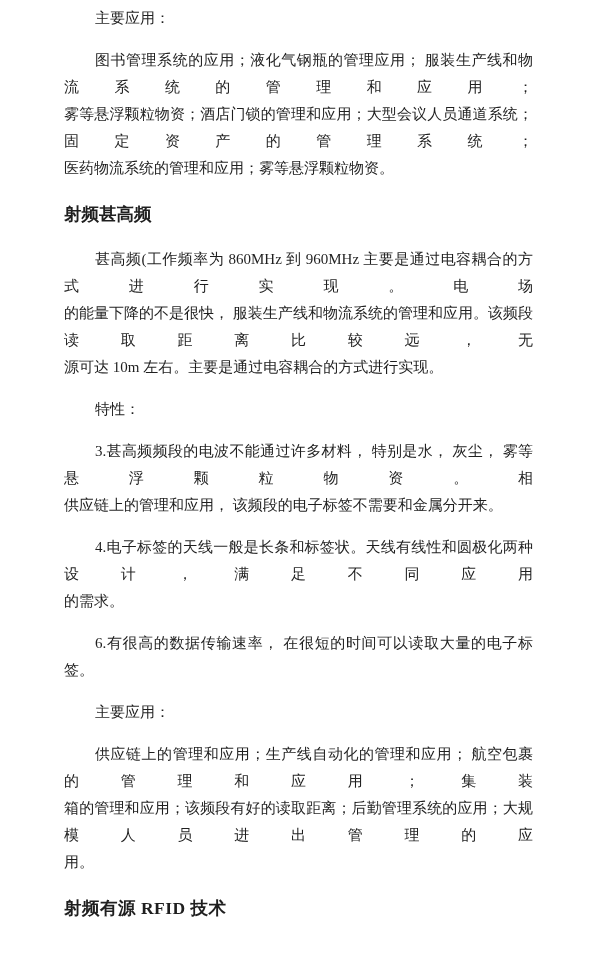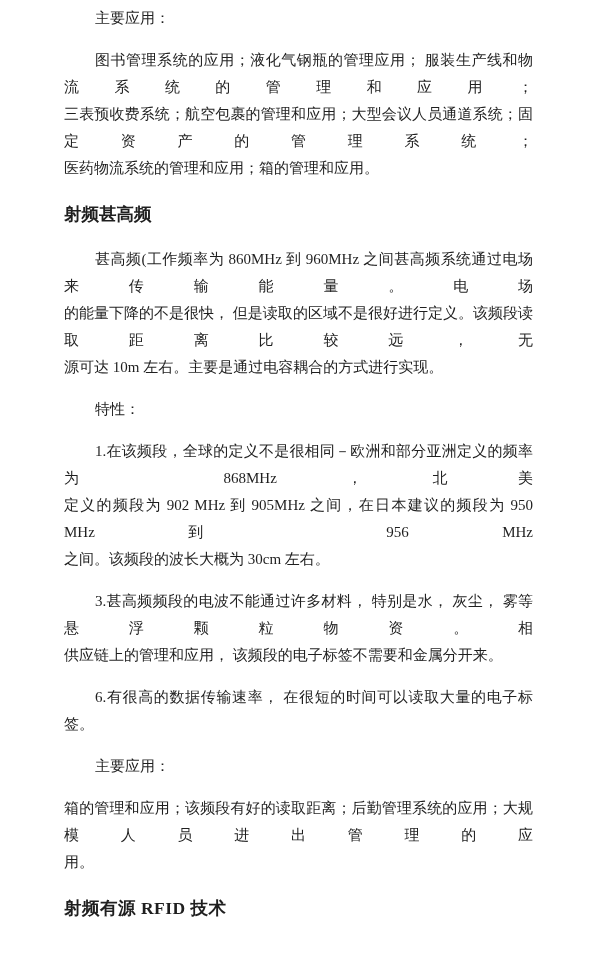--- a/index.html
+++ b/index.html
@@ -59,50 +59,50 @@
 </head>
 <body>
 
 <div class="page">
   <div class="doc" id="doc">
       <div class="block p">
         <div class="line first">主要应用：</div>
       </div>
       <div class="block p">
         <div class="line first fill">图书管理系统的应用；液化气钢瓶的管理应用； 服装生产线和物流系统的管理和应用；</div>
-        <div class="line fill">三表预收费系统；航空包裹的管理和应用；大型会议人员通道系统；固定资产的管理系统；</div>
-        <div class="line">医药物流系统的管理和应用；箱的管理和应用。</div>
+        <div class="line fill">雾等悬浮颗粒物资；酒店门锁的管理和应用；大型会议人员通道系统；固定资产的管理系统；</div>
+        <div class="line">医药物流系统的管理和应用；雾等悬浮颗粒物资。</div>
       </div>
       <div class="block h1">
         <div class="line">射频甚高频</div>
       </div>
       <div class="block p">
-        <div class="line first fill">甚高频(工作频率为 860MHz 到 960MHz 之间甚高频系统通过电场来传输能量。电场</div>
-        <div class="line fill">的能量下降的不是很快， 但是读取的区域不是很好进行定义。该频段读取距离比较远，无</div>
+        <div class="line first fill">甚高频(工作频率为 860MHz 到 960MHz 主要是通过电容耦合的方式进行实现。电场</div>
+        <div class="line fill">的能量下降的不是很快， 服装生产线和物流系统的管理和应用。该频段读取距离比较远，无</div>
         <div class="line">源可达 10m 左右。主要是通过电容耦合的方式进行实现。</div>
       </div>
       <div class="block p">
         <div class="line first">特性：</div>
       </div>
       <div class="block p">
-        <div class="line first fill">1.在该频段，全球的定义不是很相同－欧洲和部分亚洲定义的频率为 868MHz，北美</div>
-        <div class="line fill">定义的频段为 902 MHz 到 905MHz 之间，在日本建议的频段为 950 MHz 到 956 MHz</div>
-        <div class="line">之间。该频段的波长大概为 30cm 左右。</div>
+        <div class="line first fill">3.甚高频频段的电波不能通过许多材料， 特别是水， 灰尘， 雾等悬浮颗粒物资。相</div>
+        <div class="line">供应链上的管理和应用， 该频段的电子标签不需要和金属分开来。</div>
       </div>
       <div class="block p">
-        <div class="line first fill">3.甚高频频段的电波不能通过许多材料， 特别是水， 灰尘， 雾等悬浮颗粒物资。相</div>
-        <div class="line">供应链上的管理和应用， 该频段的电子标签不需要和金属分开来。</div>
+        <div class="line first fill">4.电子标签的天线一般是长条和标签状。天线有线性和圆极化两种设计，满足不同应用</div>
+        <div class="line">的需求。</div>
       </div>
       <div class="block p">
         <div class="line first">6.有很高的数据传输速率， 在很短的时间可以读取大量的电子标签。</div>
       </div>
       <div class="block p">
         <div class="line first">主要应用：</div>
       </div>
       <div class="block p">
+        <div class="line first fill">供应链上的管理和应用；生产线自动化的管理和应用； 航空包裹的管理和应用；集装</div>
         <div class="line fill">箱的管理和应用；该频段有好的读取距离；后勤管理系统的应用；大规模人员进出管理的应</div>
         <div class="line">用。</div>
       </div>
       <div class="block h2">
         <div class="line">射频有源 RFID 技术</div>
       </div>
     </div>
 </div>
 
 </body></html>

